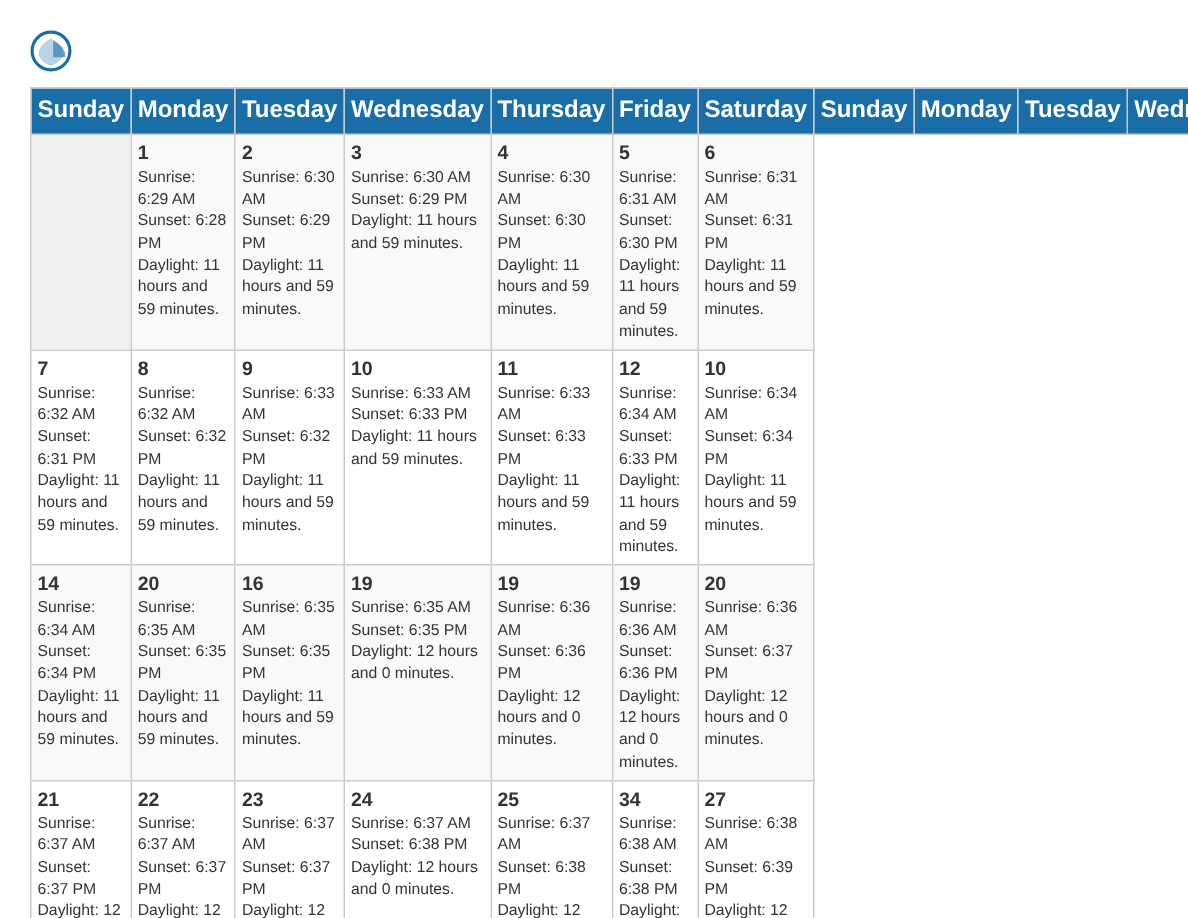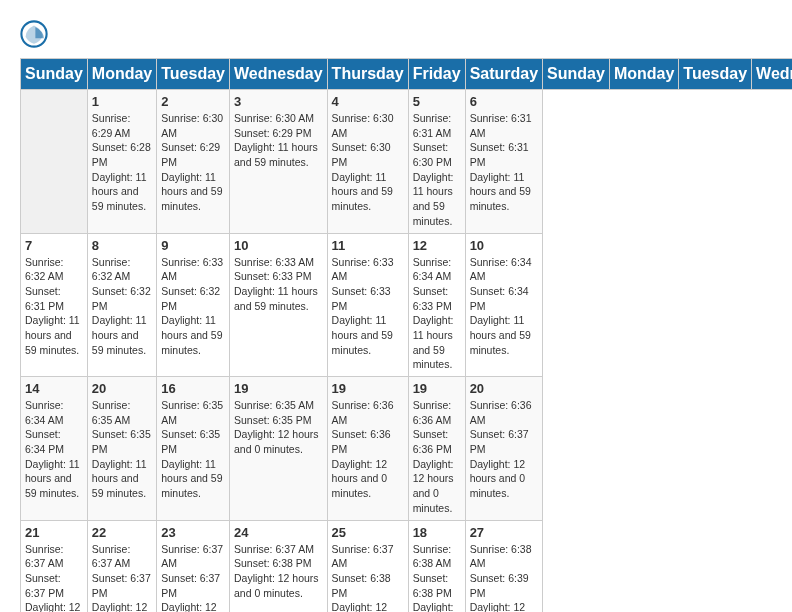--- a/index.html
+++ b/index.html
@@ -281,21 +281,21 @@
 Sunset: 6:38 PM
 Daylight: 12 hours and 0 minutes.</div>
         </td>
         <td>
           <span class="day-number">25</span>
           <div class="day-info" style="white-space: pre-line;">Sunrise: 6:37 AM
 Sunset: 6:38 PM
 Daylight: 12 hours and 0 minutes.</div>
         </td>
         <td>
-          <span class="day-number">18</span>
+          <span class="day-number">34</span>
           <div class="day-info" style="white-space: pre-line;">Sunrise: 6:38 AM
 Sunset: 6:38 PM
 Daylight: 12 hours and 0 minutes.</div>
         </td>
         <td>
           <span class="day-number">27</span>
           <div class="day-info" style="white-space: pre-line;">Sunrise: 6:38 AM
 Sunset: 6:39 PM
 Daylight: 12 hours and 0 minutes.</div>
         </td>

